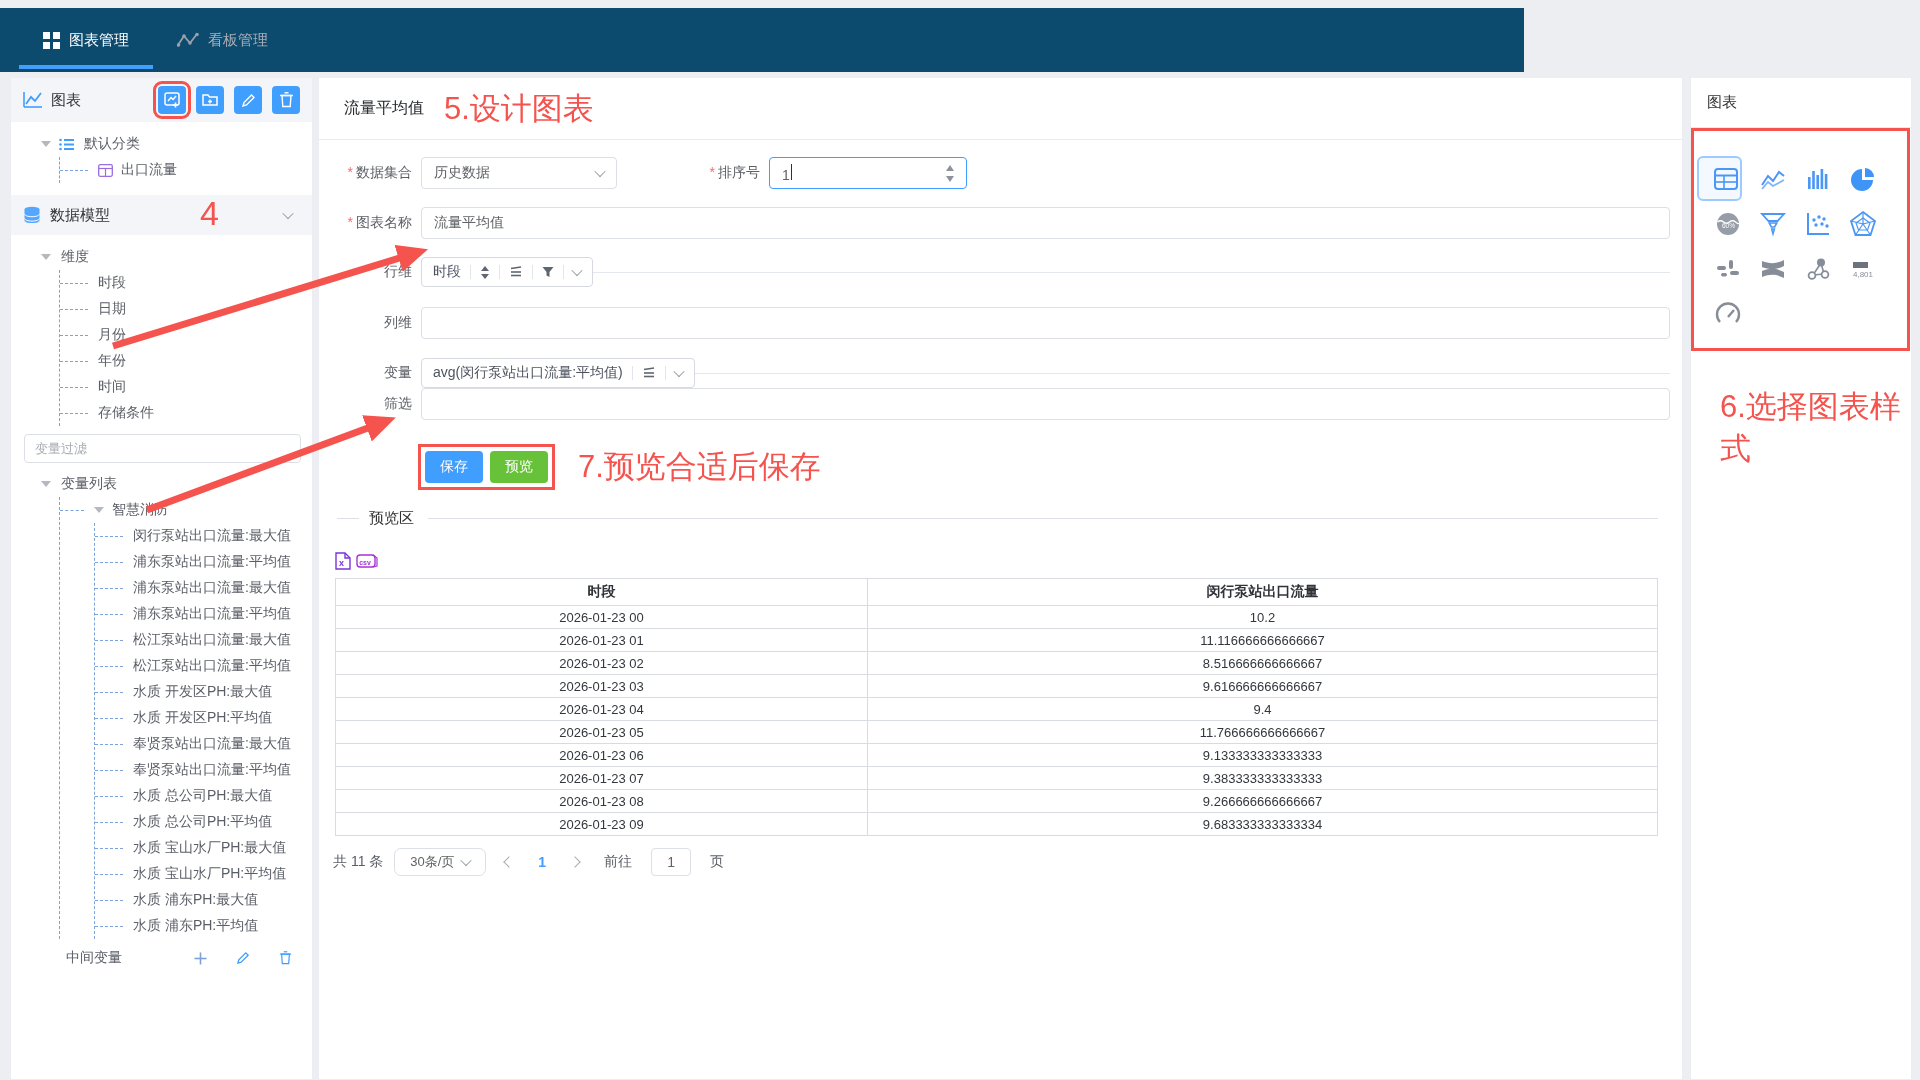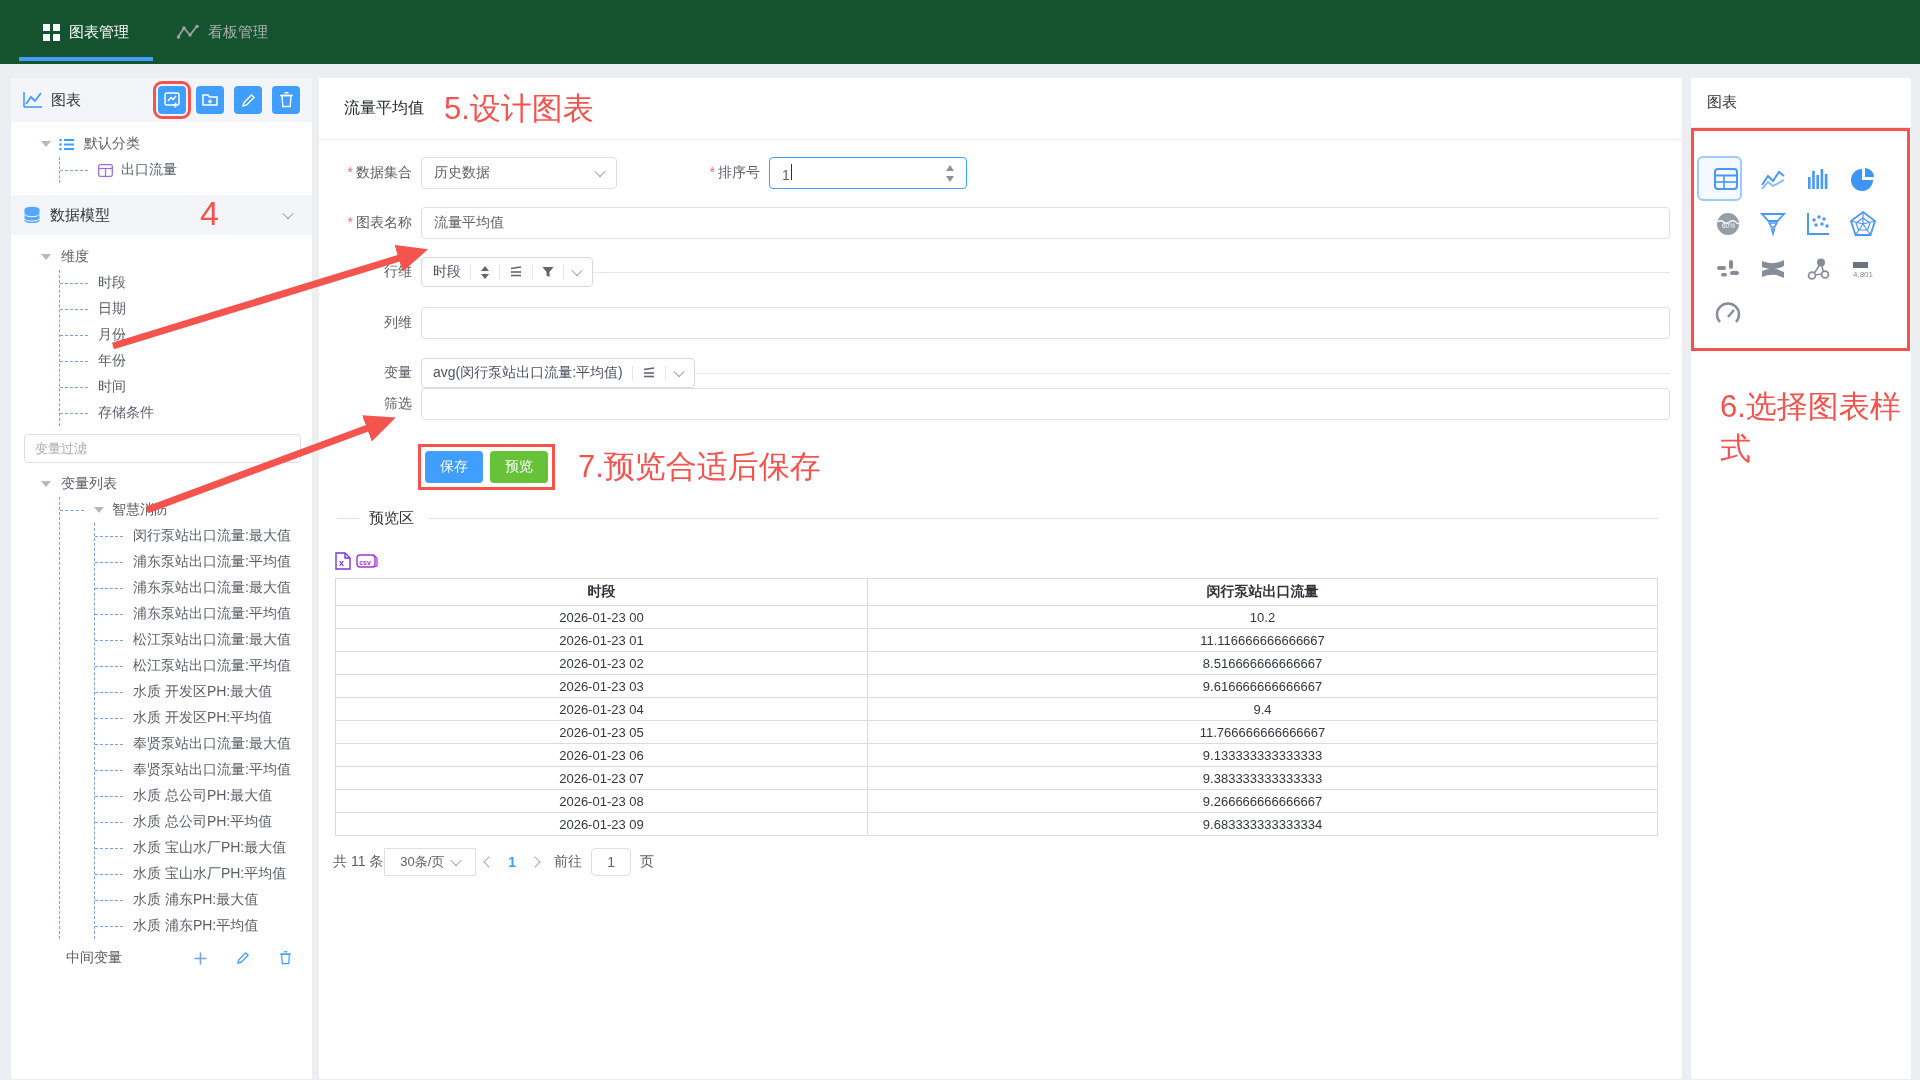--- a/index.html
+++ b/index.html
@@ -1,20 +1,20 @@
 <!DOCTYPE html>
 <html><head>
 <meta charset="utf-8">
 <style>
   * { margin:0; padding:0; box-sizing:border-box; }
   html,body { width:1920px; height:1080px; overflow:hidden; background:#eceef2;
     font-family:"Liberation Sans","DejaVu Sans",sans-serif; color:#5a5e66; font-size:14px; }
 
   
-  .navbar { position:absolute; left:0; top:0; width:1920px; height:64px; background:#14532d; display:flex; align-items:center; }
+  .navbar { position:absolute; left:0; top:8px; width:1524px; height:64px; background:#0c4a6e; display:flex; align-items:center; }
   .nav-tab { position:relative; height:64px; display:flex; align-items:center; gap:9px; padding:0 24px; cursor:pointer; font-size:15px; color:#a9aeb6; }
   .nav-tab.first { margin-left:19px; }
   .nav-tab.active { color:#ffffff; }
   .nav-tab.active::after { content:""; position:absolute; left:0; right:0; bottom:3px; height:4px; background:#409eff; }
 
   
   .sidebar { position:absolute; left:10px; top:77px; width:303px; height:1003px; background:#fff; border:1px solid #ebedf2; overflow:hidden; }
   .main    { position:absolute; left:318px; top:77px; width:1365px; height:1003px; background:#fff; border:1px solid #ebedf2; }
   .rpanel  { position:absolute; left:1690px; top:77px; width:222px; height:1003px; background:#fff; border:1px solid #ebedf2; }
 
@@ -78,22 +78,22 @@
   .divider .dr { flex:1; border-top:1px solid #dcdfe6; }
 
   .exports { display:flex; gap:5px; align-items:center; margin:24px 0 8px 16px; }
 
   table.preview { border-collapse:collapse; margin-left:16px; width:1323px; table-layout:fixed; }
   .preview th, .preview td { border:1px solid #d8dbe2; text-align:center; }
   .preview th { height:27px; font-size:14px; color:#2f3338; font-weight:bold; }
   .preview td { height:23px; font-size:13px; color:#33373d; }
   .preview col.c1 { width:532px; }
 
-  .pager { display:flex; align-items:center; gap:1px; margin:12px 0 0 14px; color:#5a5e66; }
-  .psize { width:92px; height:28px; border:1px solid #dcdfe6; border-radius:0; display:flex; align-items:center; justify-content:center; gap:8px; font-size:13px; color:#606266; }
+  .pager { display:flex; align-items:center; gap:11px; margin:12px 0 0 14px; color:#5a5e66; }
+  .psize { width:92px; height:28px; border:1px solid #dcdfe6; border-radius:7px; display:flex; align-items:center; justify-content:center; gap:8px; font-size:13px; color:#606266; }
   .parrow { width:8px; height:8px; border-right:1.6px solid #a8abb2; border-bottom:1.6px solid #a8abb2; cursor:pointer; }
   .pl { transform:rotate(135deg); margin-left:8px; }
   .pr { transform:rotate(-45deg); }
   .pnum { color:#409eff; font-weight:bold; margin:0 14px; cursor:pointer; }
   .goto { margin-left:14px; }
   .ginput { width:40px; height:28px; border:1px solid #dcdfe6; border-radius:4px; text-align:center; font-size:14px; color:#606266; outline:none; margin:0 8px; font-family:inherit; }
 
   
   .r-head { height:50px; display:flex; align-items:center; padding:0 16px; font-size:15px; color:#303133; border-bottom:1px solid #e7eaef; }
   .r-annotbox { position:absolute; left:0px; top:50px; width:219px; height:223px; border:3px solid #f4534e; pointer-events:none; }

